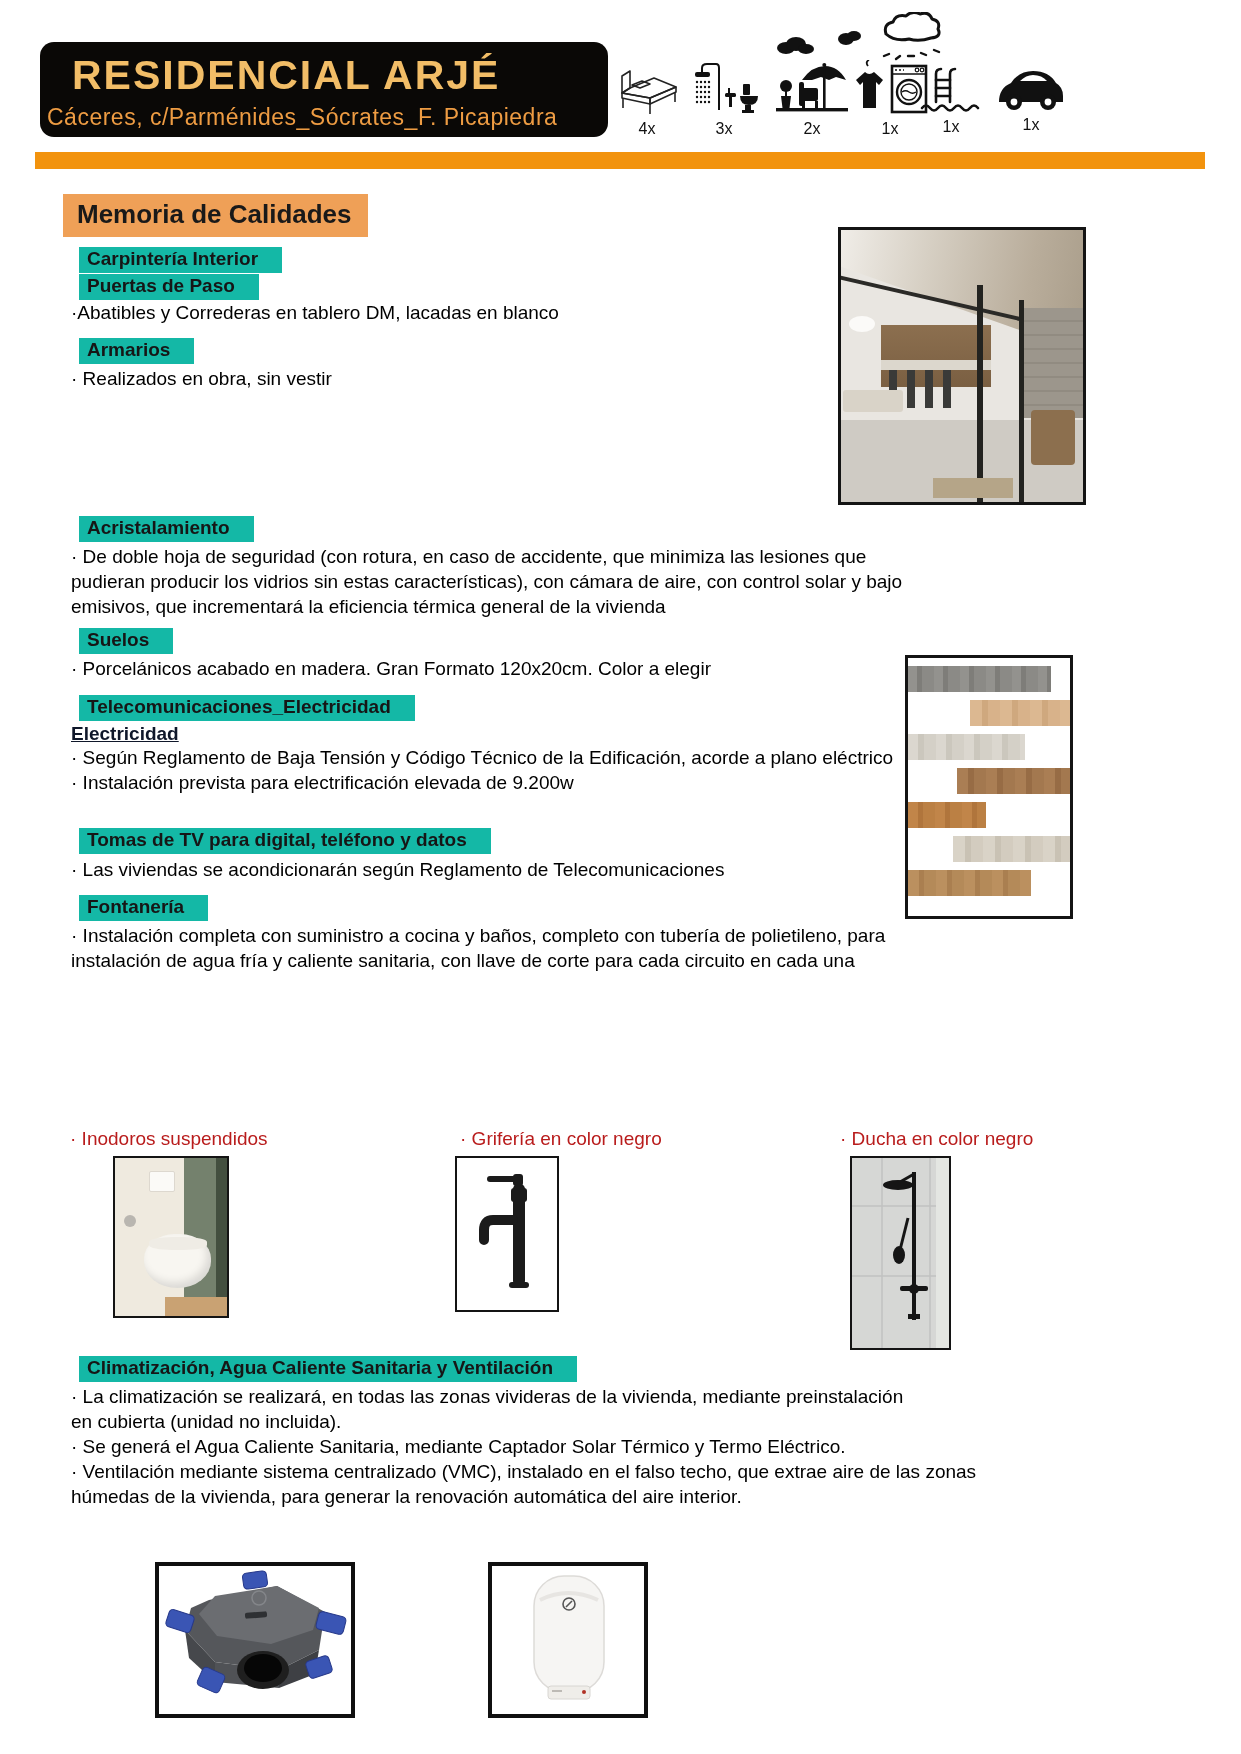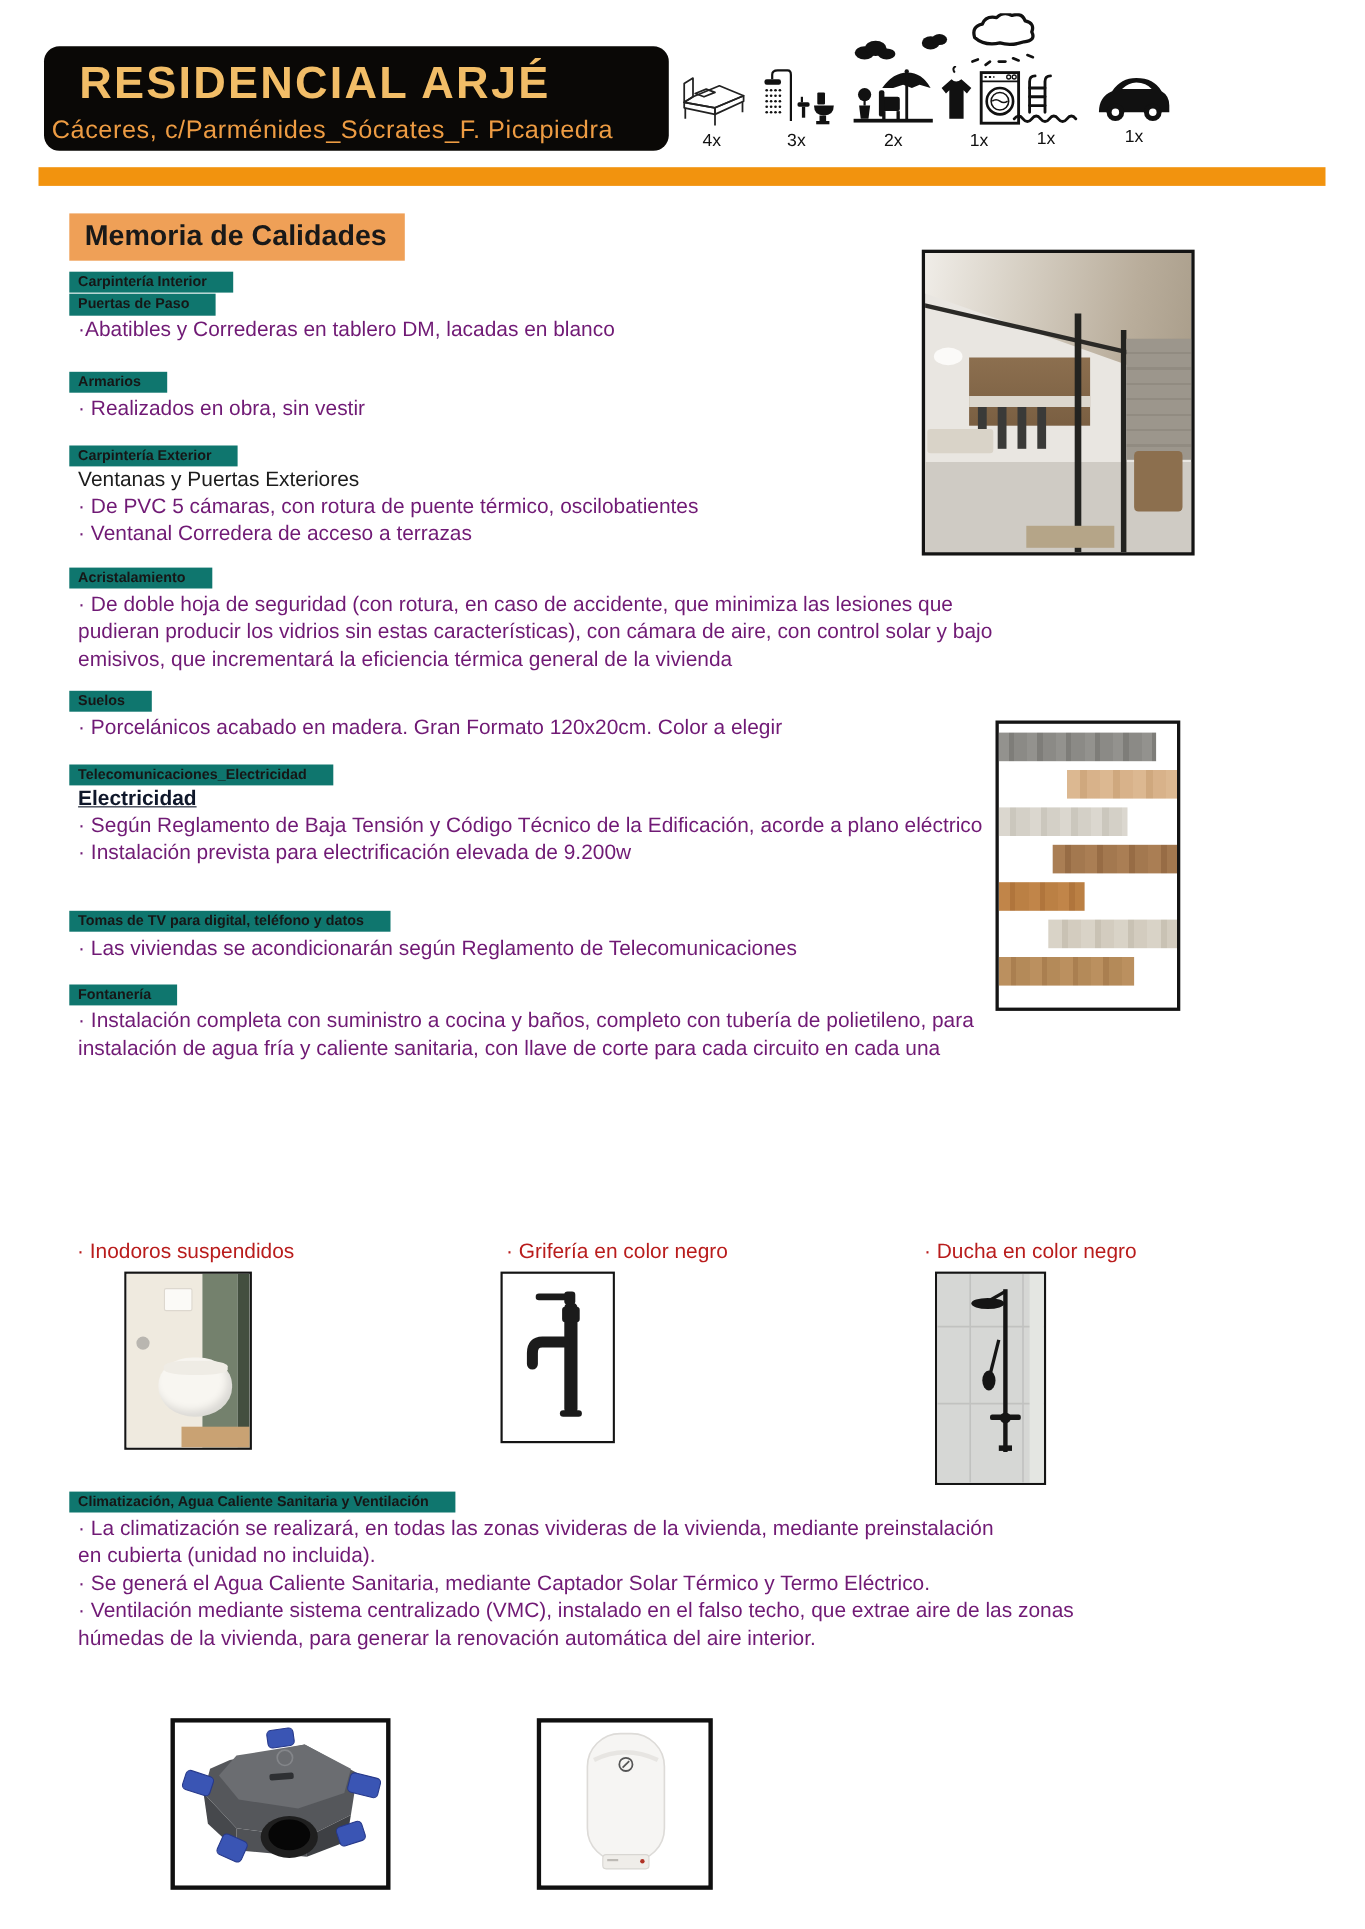--- a/index.html
+++ b/index.html
@@ -13,24 +13,24 @@
   .header-subtitle{left:47px;top:104px;font-size:23px;color:#EE9C43;letter-spacing:0.5px;}
   .orange-bar{left:35px;top:152px;width:1170px;height:17px;background:#F2930E;}
 
   
   .feature{position:absolute;text-align:center;}
   .feature svg{display:block;margin:0 auto;}
   .feature .count{font-size:16px;color:#111;margin-top:2px;}
 
   
   .page-title{left:63px;top:194px;background:#EFA057;color:#191919;font-size:26px;font-weight:bold;padding:5px 16px 7px 14px;}
-  .hl{display:inline-block;background:#0f766e;color:#161616;font-size:13px;font-weight:bold;padding:2px 24px 3px 8px;line-height:1.1;}
+  .hl{display:inline-block;background:#14b8a6;color:#161616;font-size:19px;font-weight:bold;padding:2px 24px 3px 8px;line-height:1.1;margin-left:16px;}
   .sub{font-size:19px;font-weight:bold;color:#0f172a;padding-left:8px;text-decoration:underline;}
   .sub-plain{font-size:19px;color:#1c1c1c;padding-left:8px;font-weight:normal;}
-  .txt{font-size:19px;color:#701a75;line-height:25px;padding-left:8px;}
+  .txt{font-size:19px;color:#000000;line-height:25px;padding-left:8px;}
   .sec{left:63px;}
 
   
   .frame{position:absolute;border:3px solid #141414;background:#fff;overflow:hidden;}
   .frame2{position:absolute;border:2px solid #141414;background:#fff;overflow:hidden;}
   .frame4{position:absolute;border:4px solid #101010;background:#fff;overflow:hidden;}
 
   
   .plank{position:relative;height:26px;margin-bottom:8px;}
 
@@ -199,26 +199,20 @@
     <div><span class="hl">Carpintería Interior</span></div>
     <div style="margin-top:1px;"><span class="hl">Puertas de Paso</span></div>
     <div class="txt">·Abatibles y Correderas en tablero DM, lacadas en blanco</div>
   </div>
 
   <div class="abs sec" style="top:338px;">
     <div><span class="hl">Armarios</span></div>
     <div class="txt" style="margin-top:2px;">· Realizados en obra, sin vestir</div>
   </div>
 
-  <div class="abs sec" style="top:405px;">
-    <div><span class="hl">Carpintería Exterior</span></div>
-    <div class="sub-plain" style="margin-top:2px;">Ventanas y Puertas Exteriores</div>
-    <div class="txt">· De PVC 5 cámaras, con rotura de puente térmico, oscilobatientes</div>
-    <div class="txt">· Ventanal Corredera de acceso a terrazas</div>
-  </div>
 
   <div class="abs sec" style="top:516px;width:1010px;">
     <div><span class="hl">Acristalamiento</span></div>
     <div class="txt" style="margin-top:2px;">· De doble hoja de seguridad (con rotura, en caso de accidente, que minimiza las lesiones que</div>
     <div class="txt">pudieran producir los vidrios sin estas características), con cámara de aire, con control solar y bajo</div>
     <div class="txt">emisivos, que incrementará la eficiencia térmica general de la vivienda</div>
   </div>
 
   <div class="abs sec" style="top:628px;">
     <div><span class="hl">Suelos</span></div>

